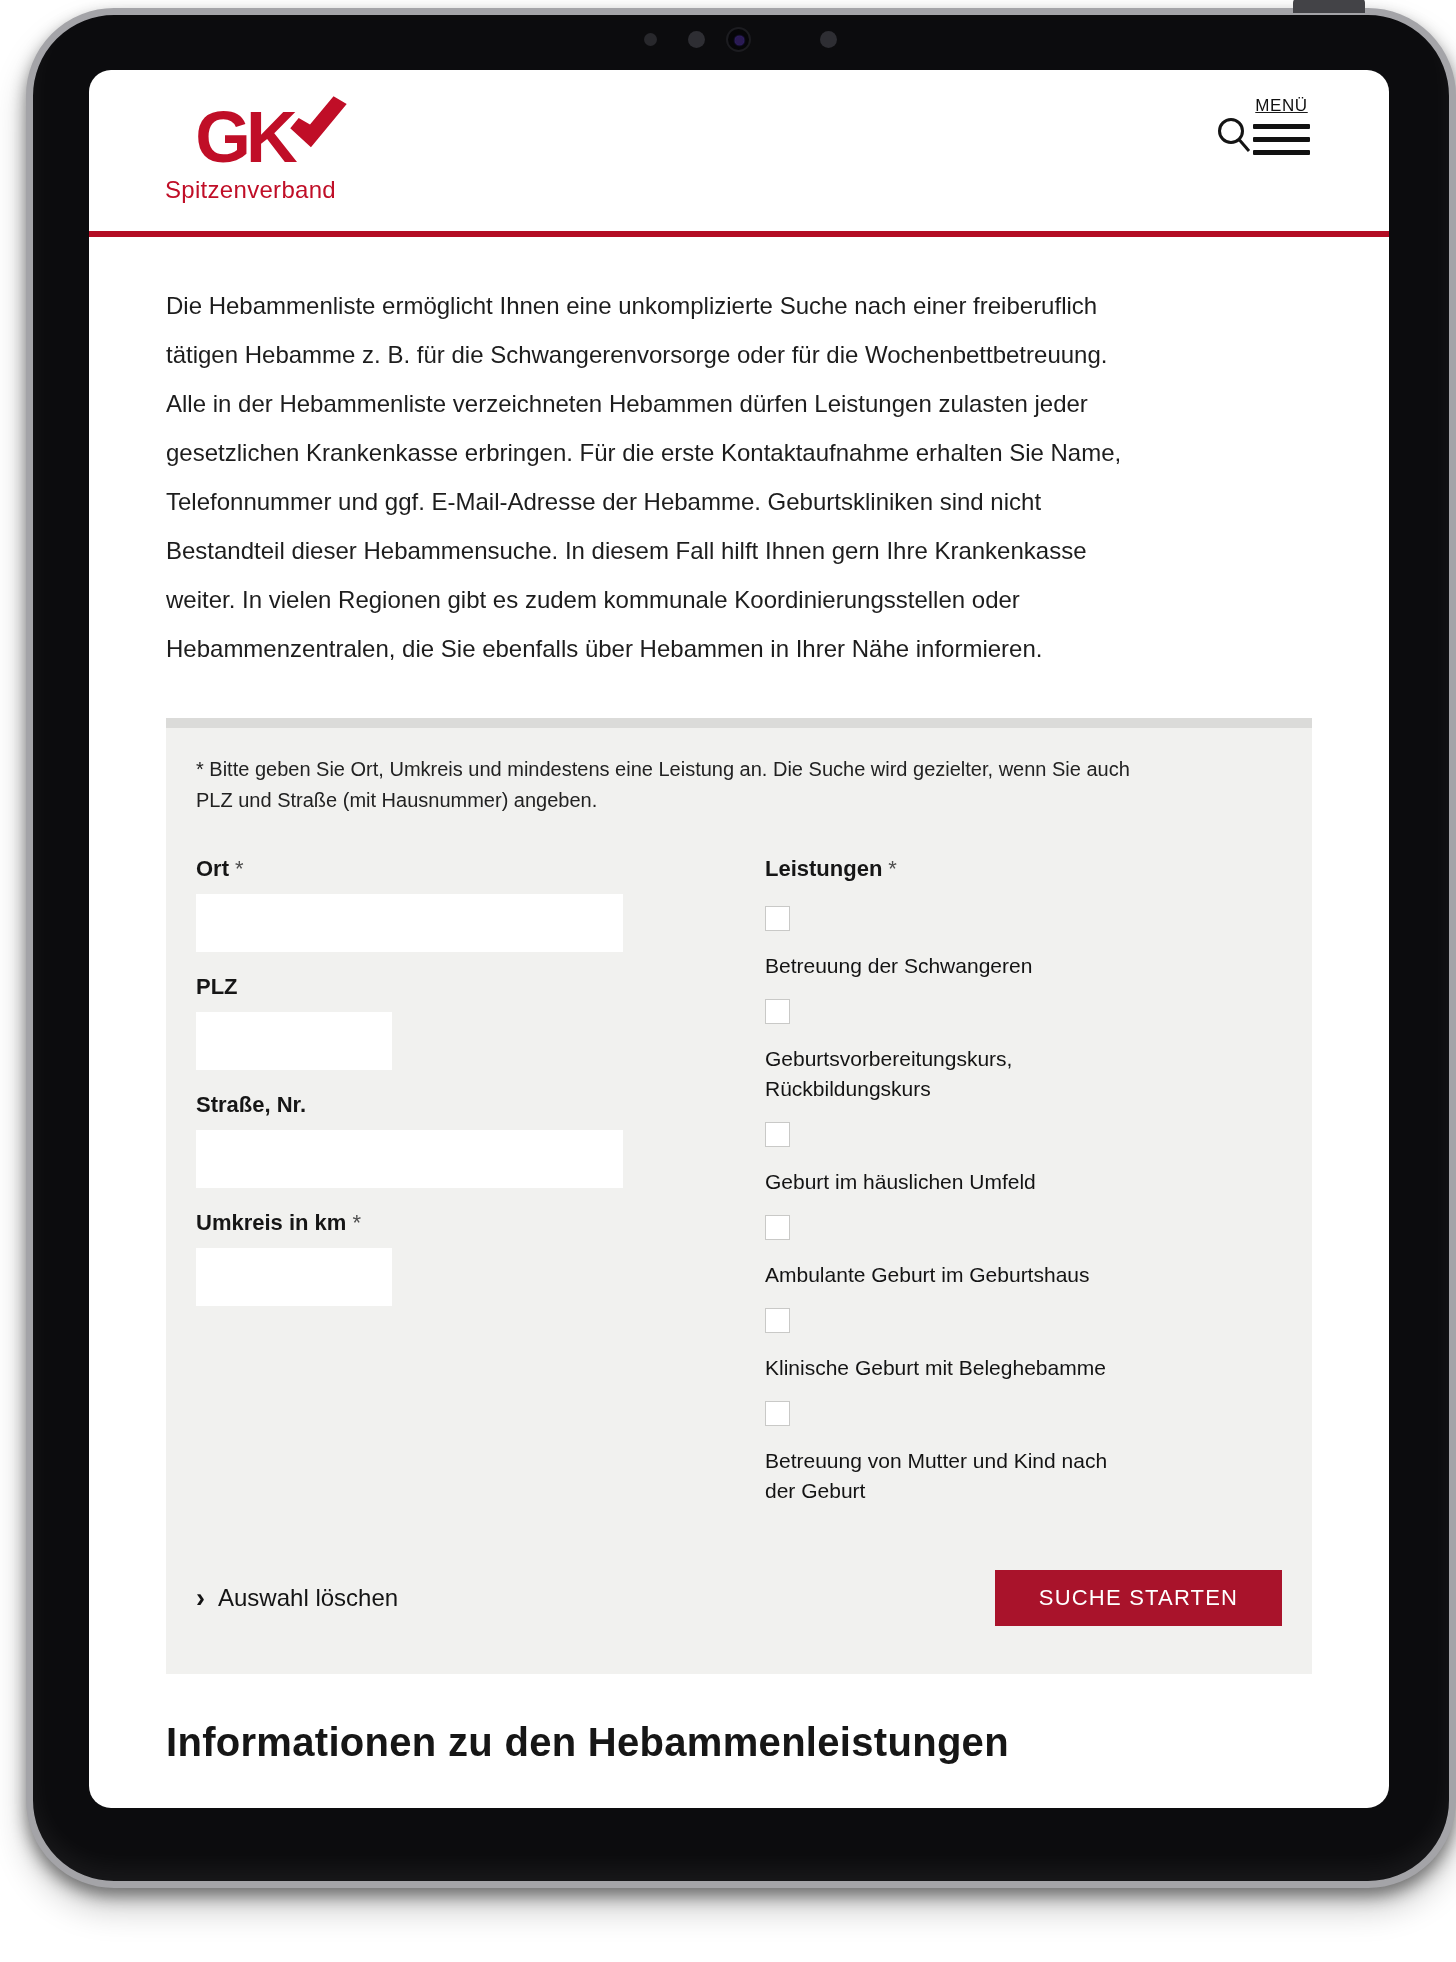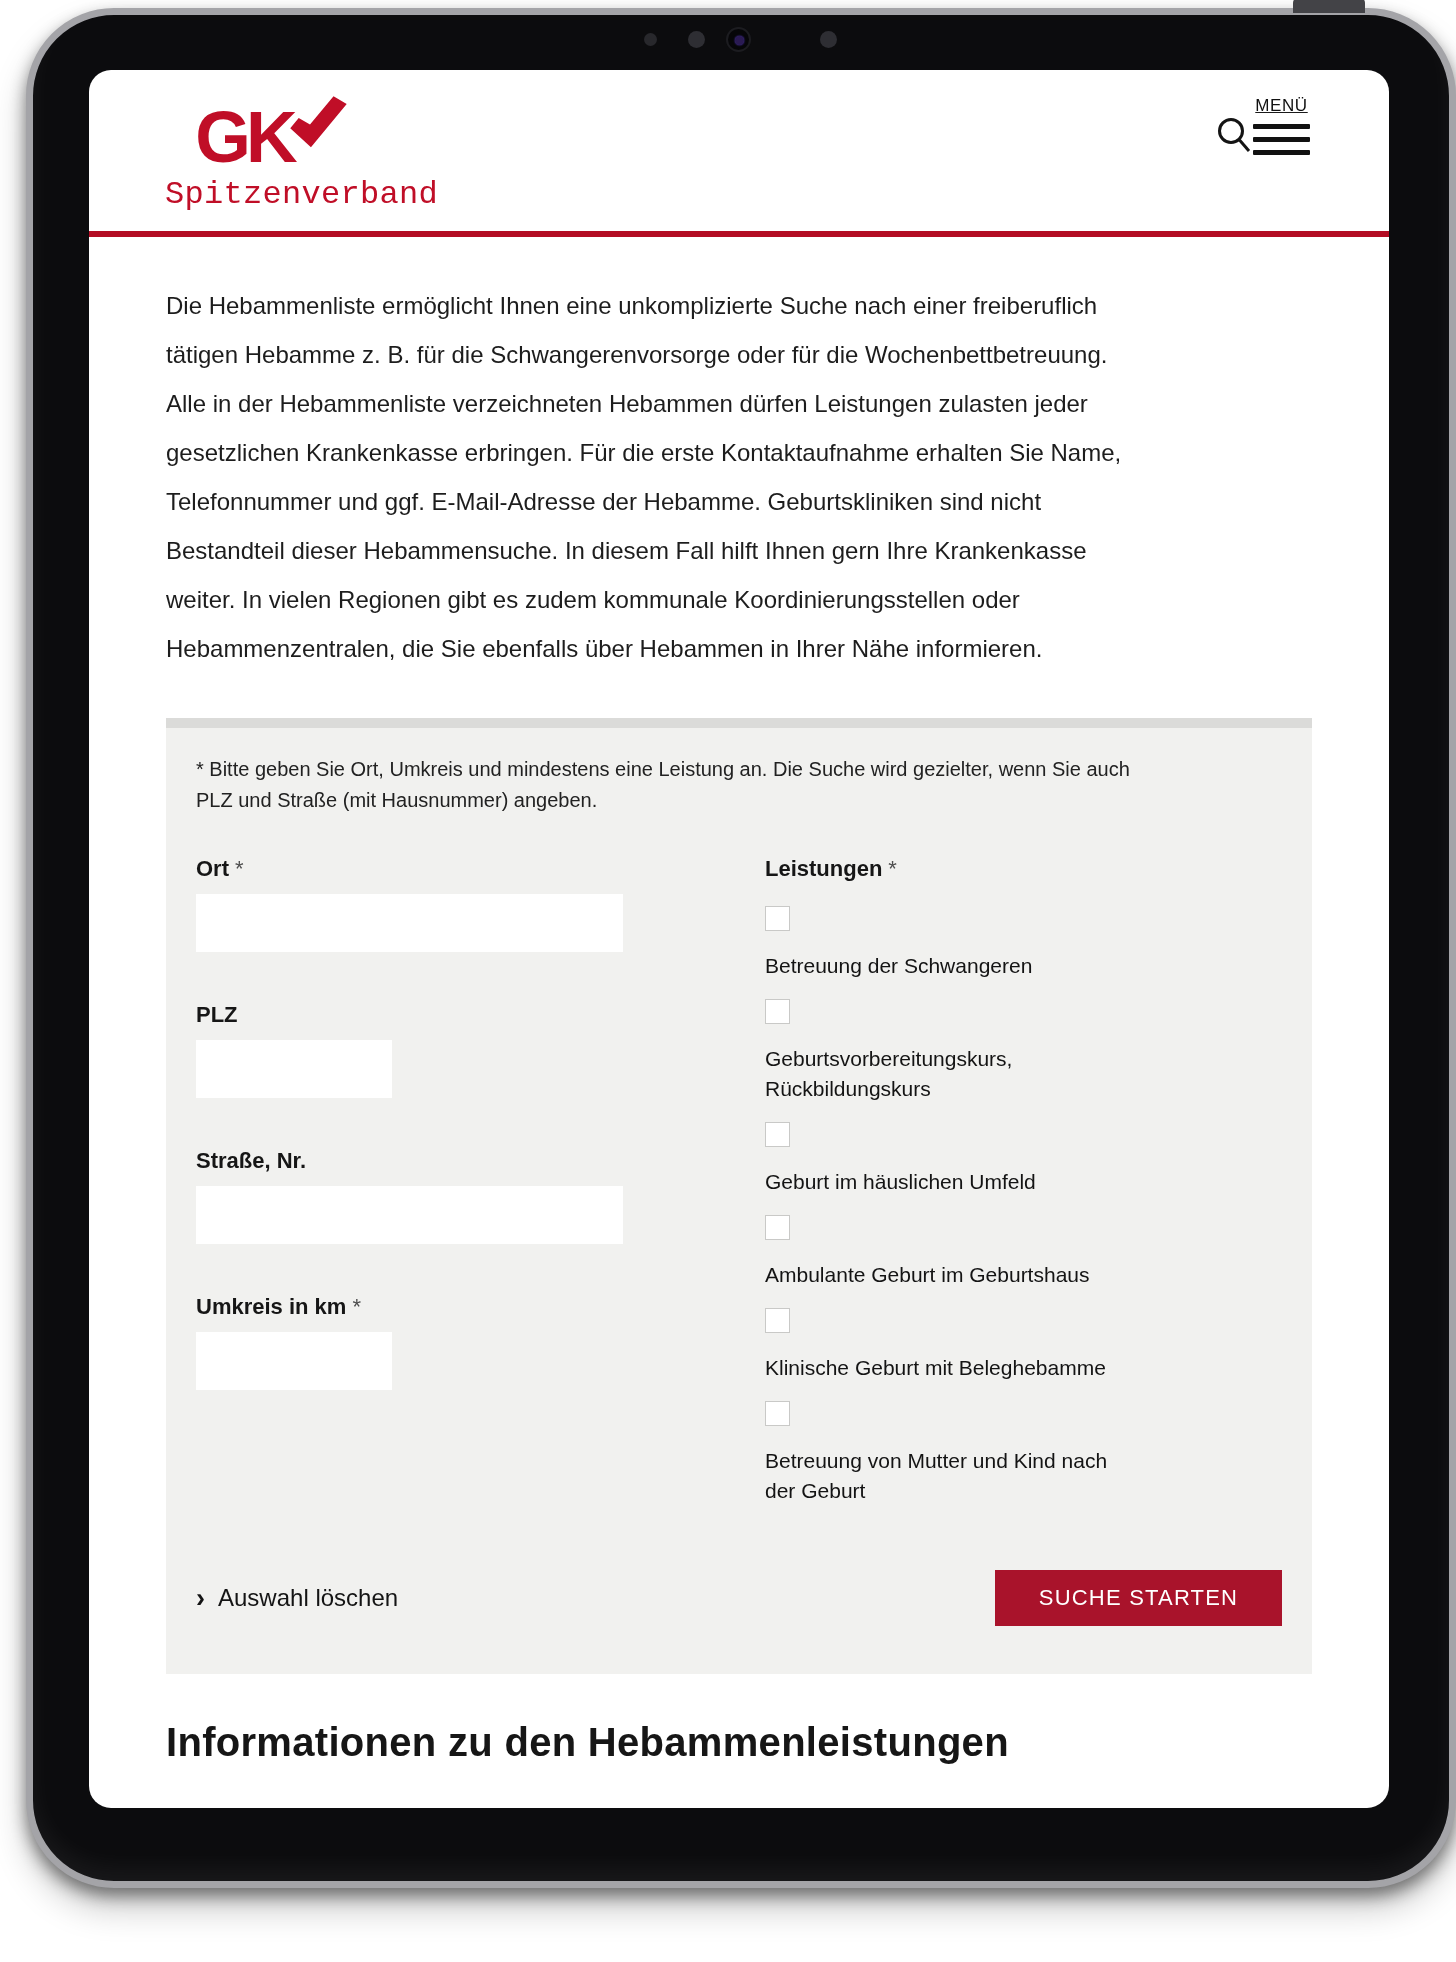--- a/index.html
+++ b/index.html
@@ -37,21 +37,21 @@
   }
   
   .screen{
     position:absolute;left:56px;top:55px;width:1300px;height:1738px;
     background:#ffffff;border-radius:22px;overflow:hidden;
   }
   
   .site-header{position:relative;height:167px;border-bottom:6px solid var(--divider_red);}
   .logo{position:absolute;left:76px;top:26px;}
   .logo-mark{margin-left:33px;display:block;}
-  .logo-sub{display:block;margin-top:4px;color:var(--brand_red);font-size:32px;letter-spacing:.3px;font-family:Liberation Mono, monospace;}
+  .logo-sub{display:block;margin-top:4px;color:var(--brand_red);font-size:24px;letter-spacing:.3px;}
   .hdr-tools{position:absolute;right:79px;top:26px;display:flex;align-items:flex-start;text-decoration:underline;}
   .search-btn{margin-top:20px;cursor:pointer;}
   .menu-btn{display:flex;flex-direction:column;align-items:center;cursor:pointer;}
   .menu-label{font-size:17px;font-weight:500;letter-spacing:.6px;color:#111;}
   .menu-lines{margin-top:8px;}
   .menu-lines div{width:57px;height:5px;background:#111;border-radius:1px;margin-bottom:8px;}
   .menu-lines div:last-child{margin-bottom:0;}
   
   .main{padding:0 77px;}
   h1.page-title{
@@ -62,21 +62,21 @@
     margin:44px 0 0 0;font-size:24px;line-height:49px;color:#1d1d1d;
     white-space:pre-line;max-width:1150px;
   }
   
   .panel{
     margin-top:45px;background:var(--panel_gray);border-top:10px solid var(--panel_strip);
     padding:26px 30px 48px 30px;
   }
   .panel-note{font-size:20px;line-height:31px;color:#222;white-space:pre-line;margin:0 0 40px 0;}
   .form-grid{display:grid;grid-template-columns:427px 1fr;column-gap:142px;}
-  .field{margin-bottom:50px;}
+  .field{margin-bottom:22px;}
   .field-label{display:block;font-size:22px;font-weight:700;color:#161616;margin-bottom:12px;}
   .req{font-weight:400;color:#4f4f4f;margin-left:6px;}
   .txt-input{
     display:block;border:0;background:#ffffff;height:58px;width:427px;
     font-size:22px;padding:0 14px;outline:none;color:#111;
   }
   .txt-input.short{width:196px;}
   .services-label{margin-bottom:22px;}
   .cb-row{display:flex;gap:20px;margin-bottom:16px;flex-direction:column;}
   .cb{

